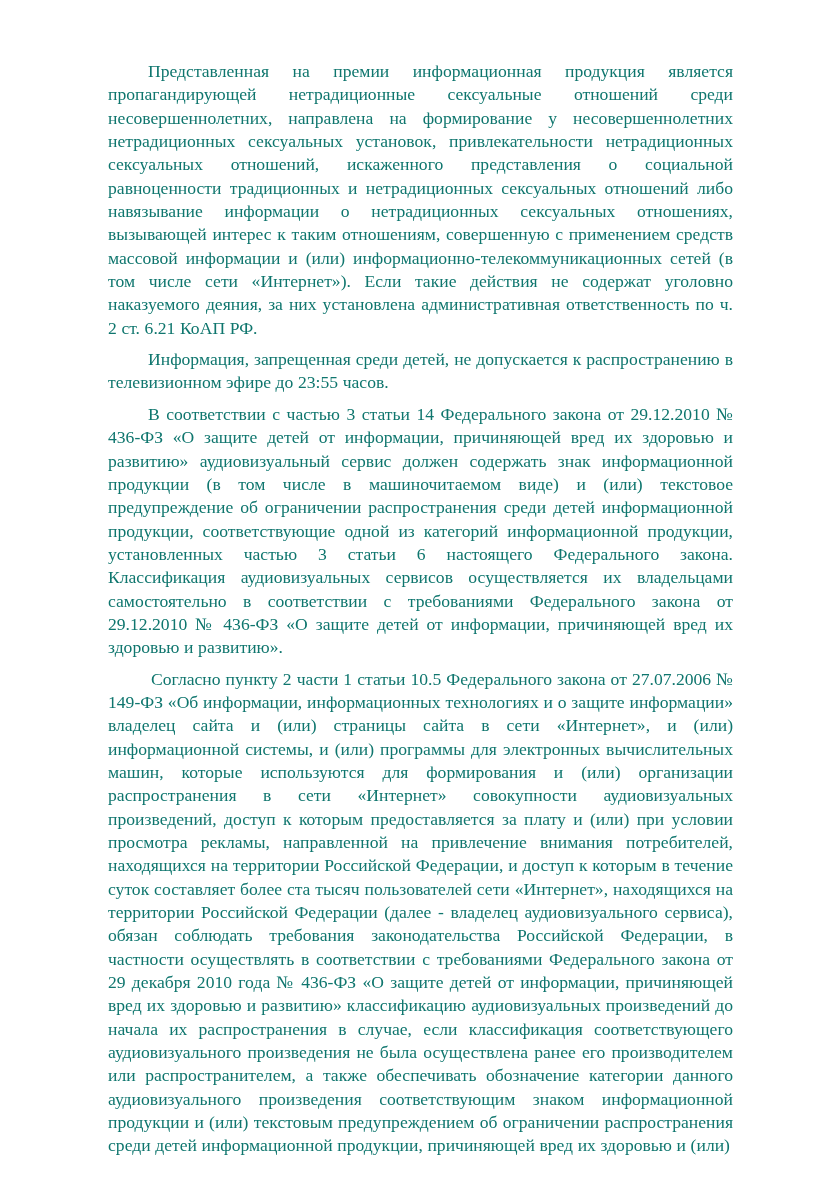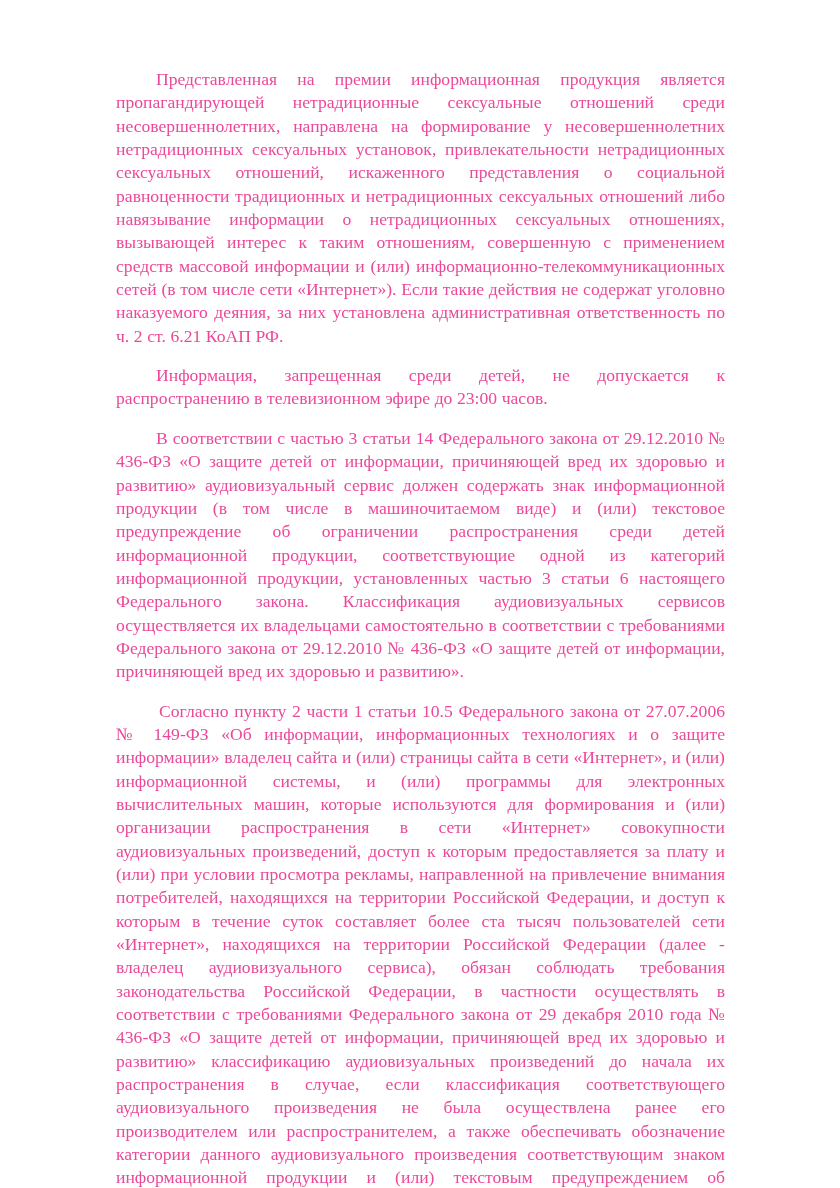--- a/index.html
+++ b/index.html
@@ -22,48 +22,48 @@
     background: #ffffff;
     box-sizing: border-box;
   }
   .text-body {
     position: absolute;
     left: 100px;
     top: 52px;
     width: 641px;
   }
   .para {
-    margin: 16px;
+    margin: 8px;
     text-align: justify;
     text-justify: inter-word;
     font-size: 17.6px;
     line-height: 23.35px;
     text-indent: 40px;
     hyphens: none;
     word-spacing: 0.01em;
     letter-spacing: 0.01px;
-    color: #ec4899;
+    color: #0f766e;
   }
   .para.indent-sm {
     text-indent: 43px;
   }
   
   .text-body {
     -webkit-font-smoothing: antialiased;
     text-rendering: optimizeLegibility;
   }
 </style>
 </head>
 <body>
 
 <div class="page">
   <div class="text-body">
 
     <p class="para">Представленная на премии информационная продукция является пропагандирующей нетрадиционные сексуальные отношений среди несовершеннолетних, направлена на формирование у несовершеннолетних нетрадиционных сексуальных установок, привлекательности нетрадиционных сексуальных отношений, искаженного представления о социальной равноценности традиционных и нетрадиционных сексуальных отношений либо навязывание информации о нетрадиционных сексуальных отношениях, вызывающей интерес к таким отношениям, совершенную с применением средств массовой информации и (или) информационно-телекоммуникационных сетей (в том числе сети «Интернет»). Если такие действия не содержат уголовно наказуемого деяния, за них установлена административная ответственность по ч. 2 ст. 6.21 КоАП РФ.</p>
 
-    <p class="para">Информация, запрещенная среди детей, не допускается к распространению в телевизионном эфире до 23:00 часов.</p>
+    <p class="para">Информация, запрещенная среди детей, не допускается к распространению в телевизионном эфире до 23:55 часов.</p>
 
     <p class="para">В соответствии с частью 3 статьи 14 Федерального закона от 29.12.2010 № 436-ФЗ «О защите детей от информации, причиняющей вред их здоровью и развитию» аудиовизуальный сервис должен содержать знак информационной продукции (в том числе в машиночитаемом виде) и (или) текстовое предупреждение об ограничении распространения среди детей информационной продукции, соответствующие одной из категорий информационной продукции, установленных частью 3 статьи 6 настоящего Федерального закона. Классификация аудиовизуальных сервисов осуществляется их владельцами самостоятельно в соответствии с требованиями Федерального закона от 29.12.2010 № 436-ФЗ «О защите детей от информации, причиняющей вред их здоровью и развитию».</p>
 
     <p class="para indent-sm">Согласно пункту 2 части 1 статьи 10.5 Федерального закона от 27.07.2006 № 149-ФЗ «Об информации, информационных технологиях и о защите информации» владелец сайта и (или) страницы сайта в сети «Интернет», и (или) информационной системы, и (или) программы для электронных вычислительных машин, которые используются для формирования и (или) организации распространения в сети «Интернет» совокупности аудиовизуальных произведений, доступ к которым предоставляется за плату и (или) при условии просмотра рекламы, направленной на привлечение внимания потребителей, находящихся на территории Российской Федерации, и доступ к которым в течение суток составляет более ста тысяч пользователей сети «Интернет», находящихся на территории Российской Федерации (далее - владелец аудиовизуального сервиса), обязан соблюдать требования законодательства Российской Федерации, в частности осуществлять в соответствии с требованиями Федерального закона от 29 декабря 2010 года № 436-ФЗ «О защите детей от информации, причиняющей вред их здоровью и развитию» классификацию аудиовизуальных произведений до начала их распространения в случае, если классификация соответствующего аудиовизуального произведения не была осуществлена ранее его производителем или распространителем, а также обеспечивать обозначение категории данного аудиовизуального произведения соответствующим знаком информационной продукции и (или) текстовым предупреждением об ограничении распространения среди детей информационной продукции, причиняющей вред их здоровью и (или)</p>
 
   </div>
 </div>
 
 </body></html>

